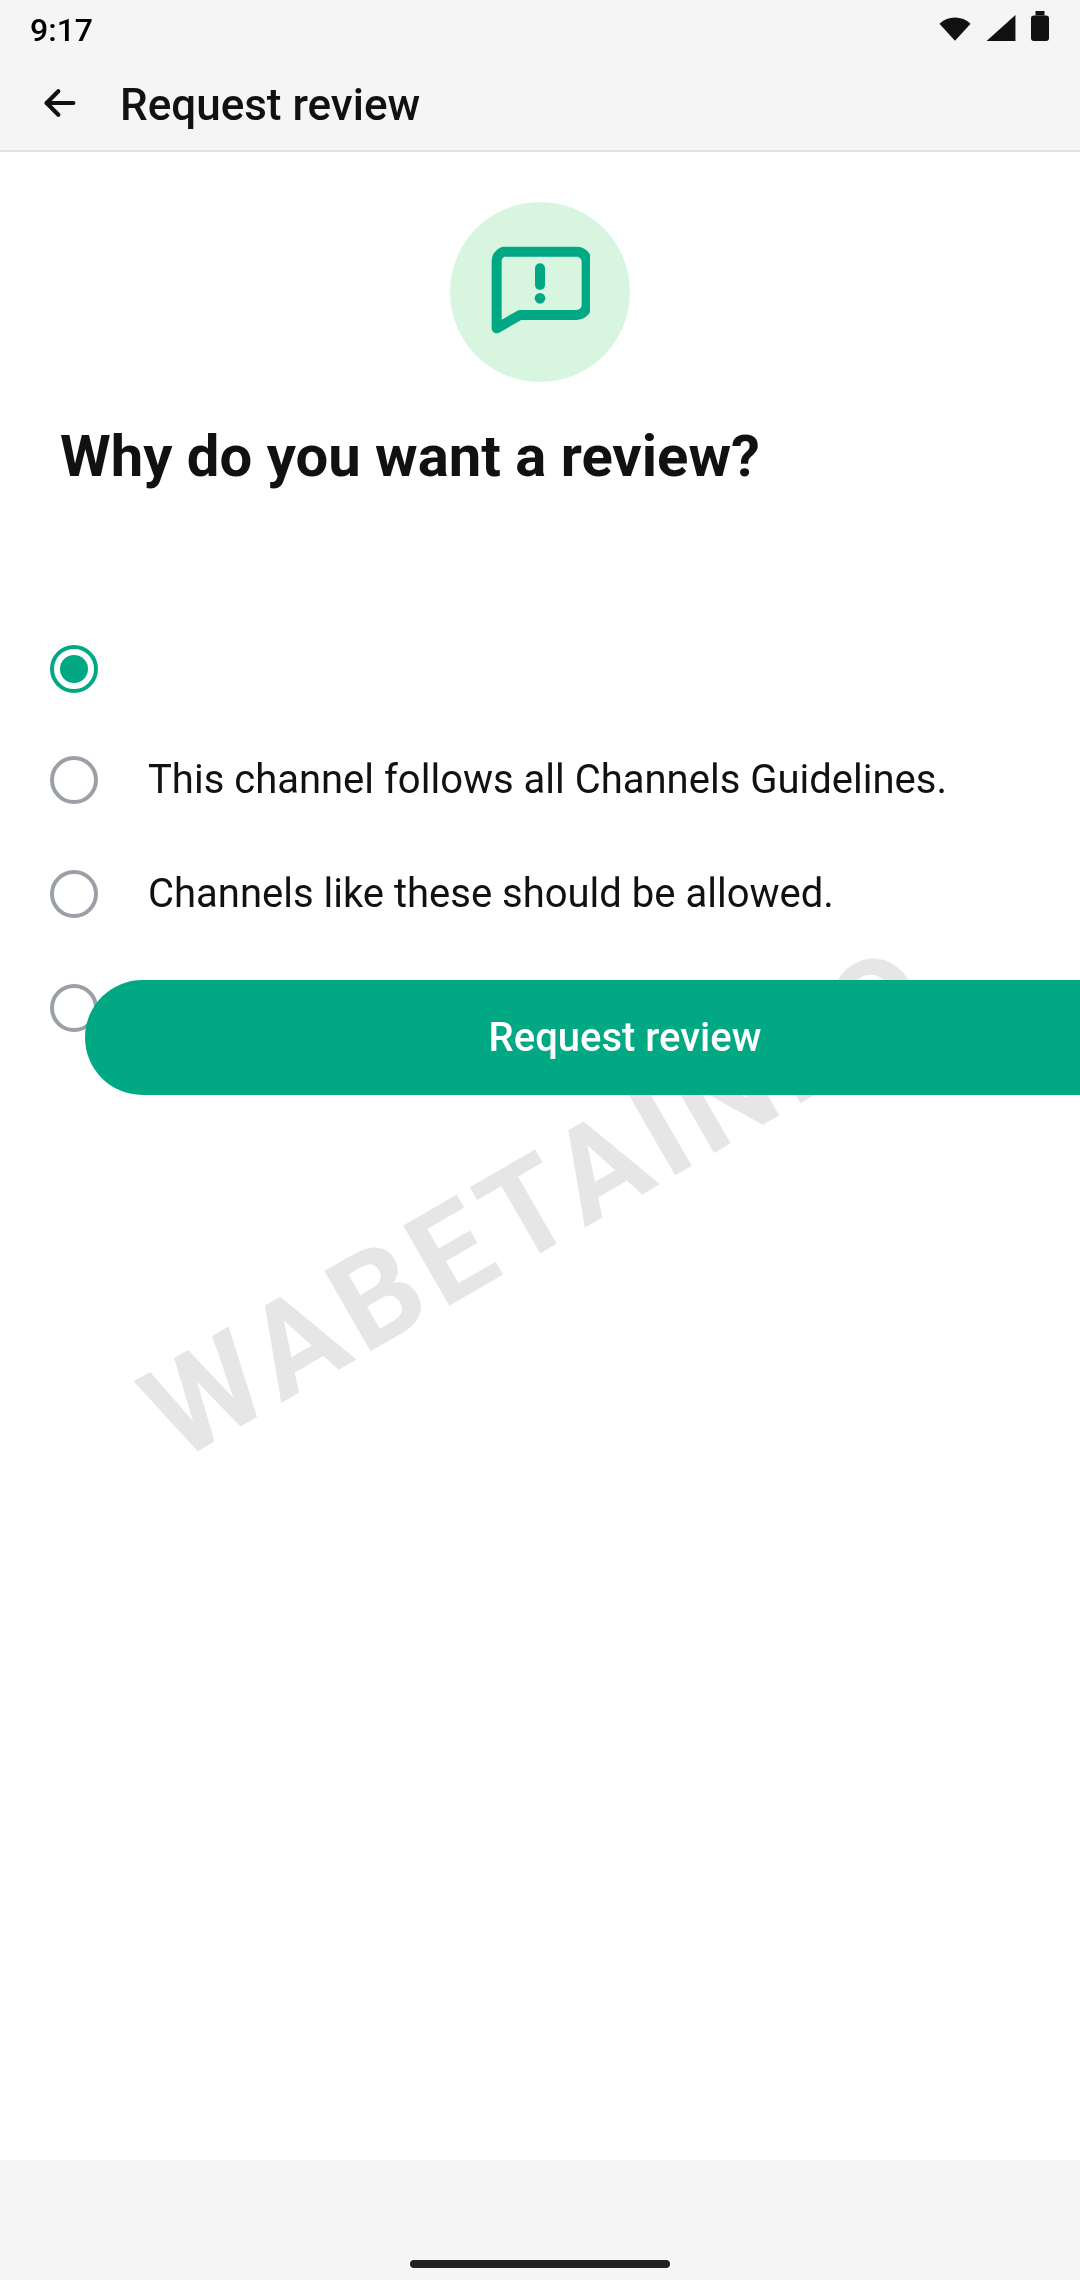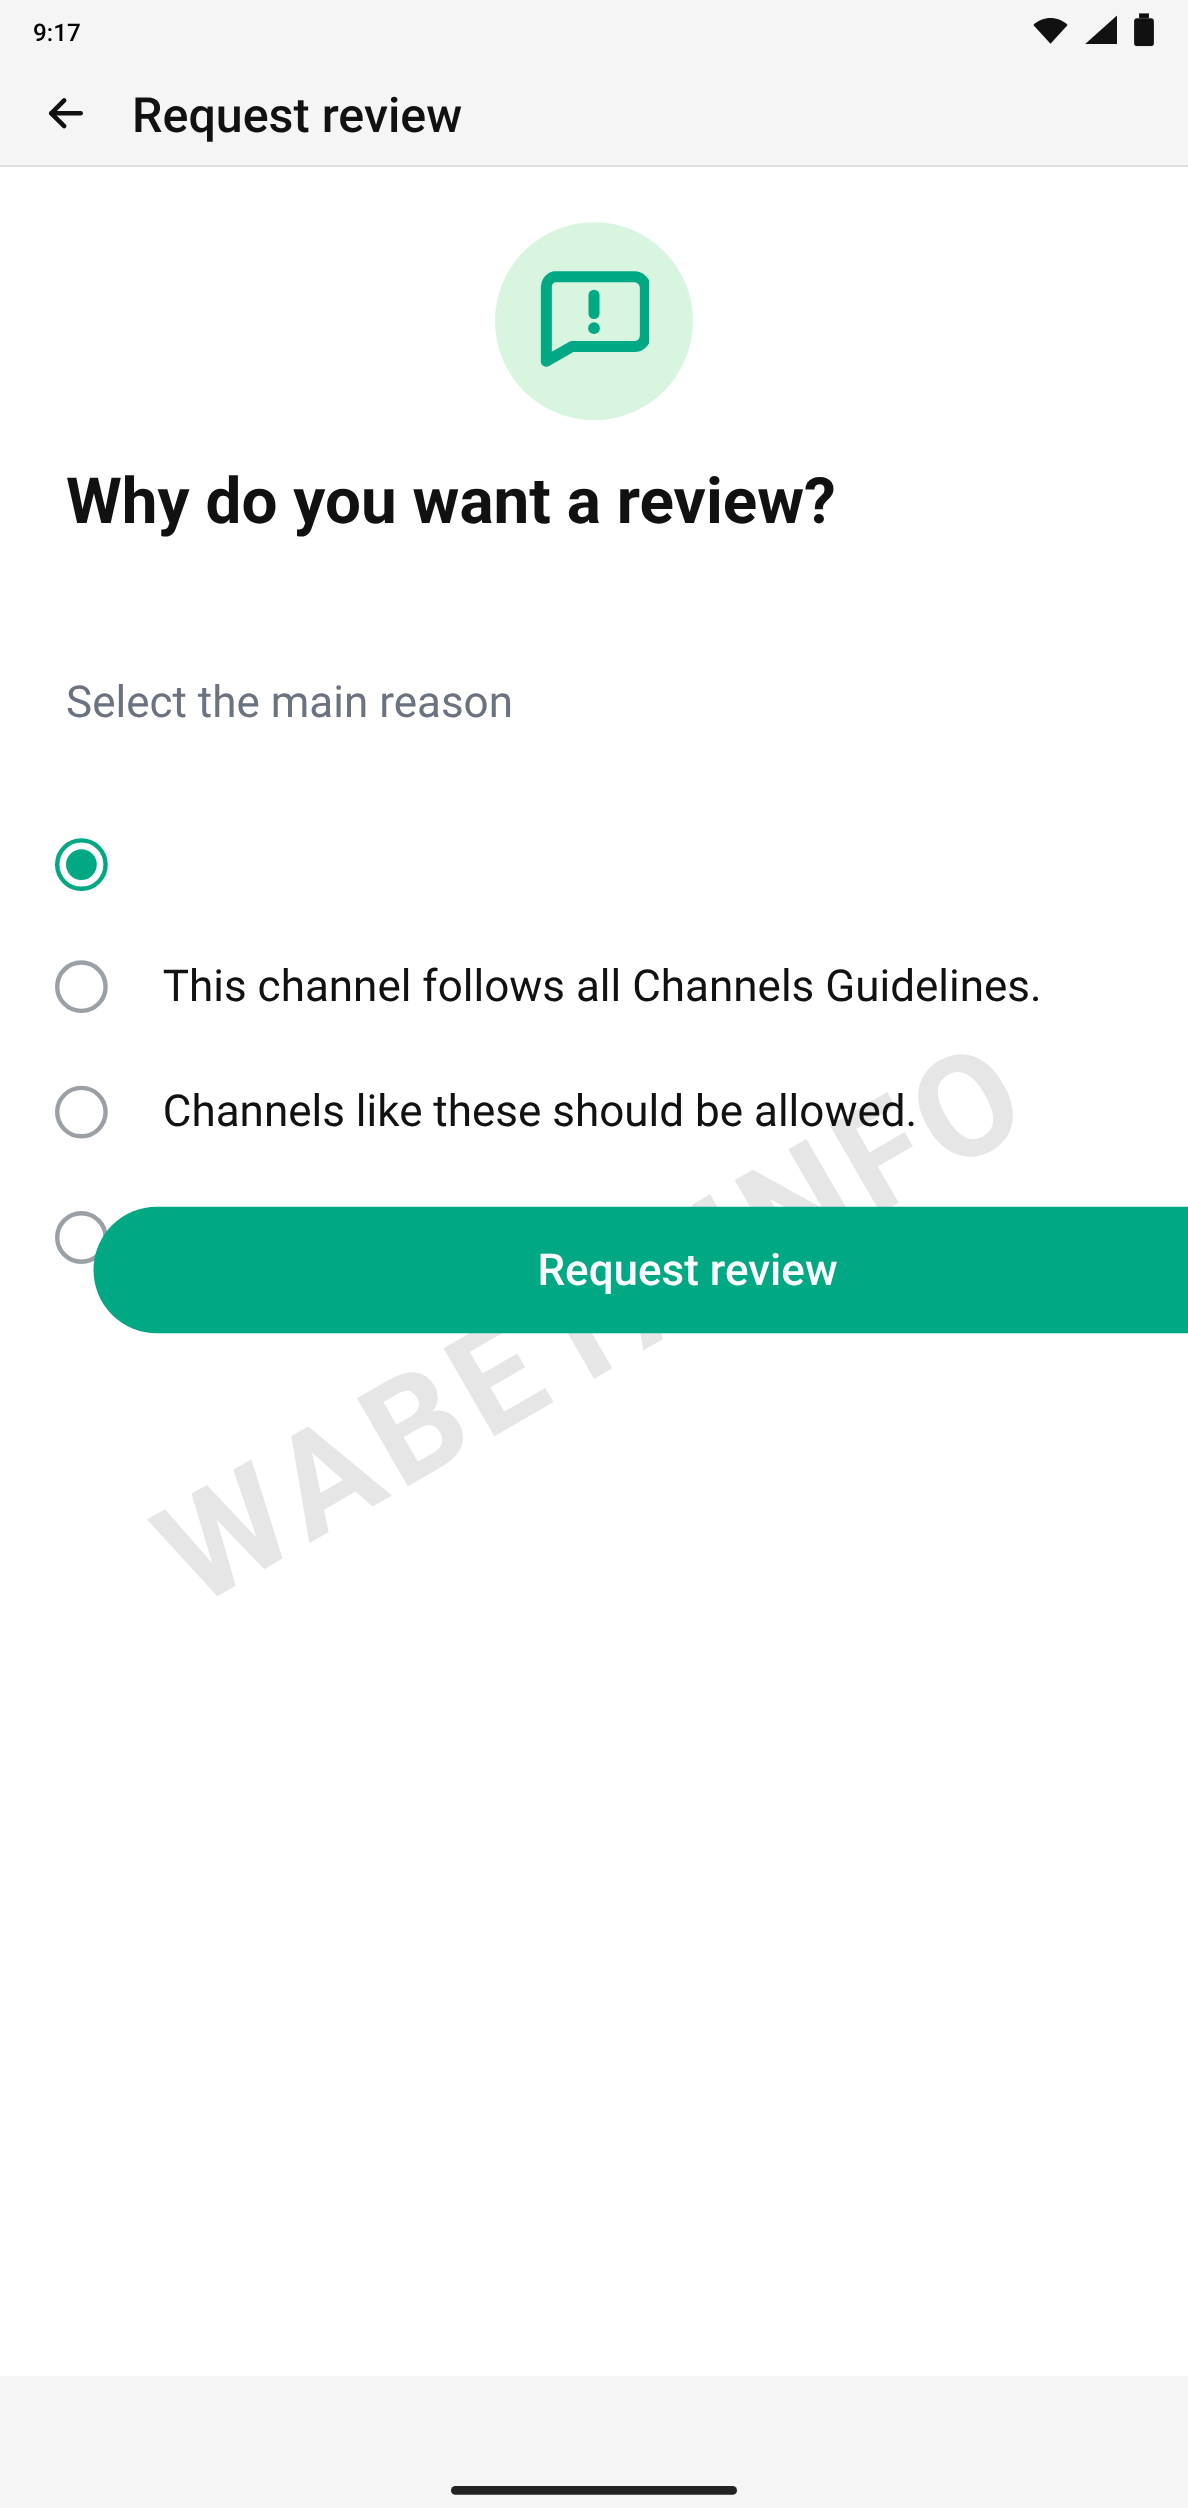--- a/index.html
+++ b/index.html
@@ -12,21 +12,21 @@
       overflow: hidden;
     }
 
     
     .status-bar {
       height: 60px;
       display: flex;
       align-items: center;
       justify-content: space-between;
       padding: 0 30px;
-      font-size: 22px;
+      font-size: 32px;
       color: #000;
       background: #f5f5f6;
     }
     .status-left { font-weight: 500; }
     .status-right { display: flex; gap: 14px; align-items: center; }
 
     
     .toolbar {
       height: 90px;
       display: flex;
@@ -218,21 +218,20 @@
     <div class="icon-wrap">
       <span>
         <svg width="100" height="90" viewBox="0 0 60 54" fill="none">
           <path d="M8 4 H52 A6 6 0 0 1 58 10 V36 A6 6 0 0 1 52 42 H18 L4 50 V10 A6 6 0 0 1 8 4 Z" stroke="#00a884" stroke-width="6" stroke-linejoin="round" fill="none"></path>
           <line x1="30" y1="14" x2="30" y2="24" stroke="#00a884" stroke-width="6" stroke-linecap="round"></line>
           <circle cx="30" cy="32" r="3.2" fill="#00a884"></circle>
         </svg>
       </span>
     </div>
     <h1 class="heading">Why do you want a review?</h1>
-    <p class="subheading">Select the main reason</p>
   </div>
 
   <div class="radio-list">
     <div class="radio-row">
       <div class="radio selected"></div>
     </div>
     <div class="radio-row">
       <div class="radio"></div>
       <div class="radio-label">This channel follows all Channels Guidelines.</div>
     </div>

